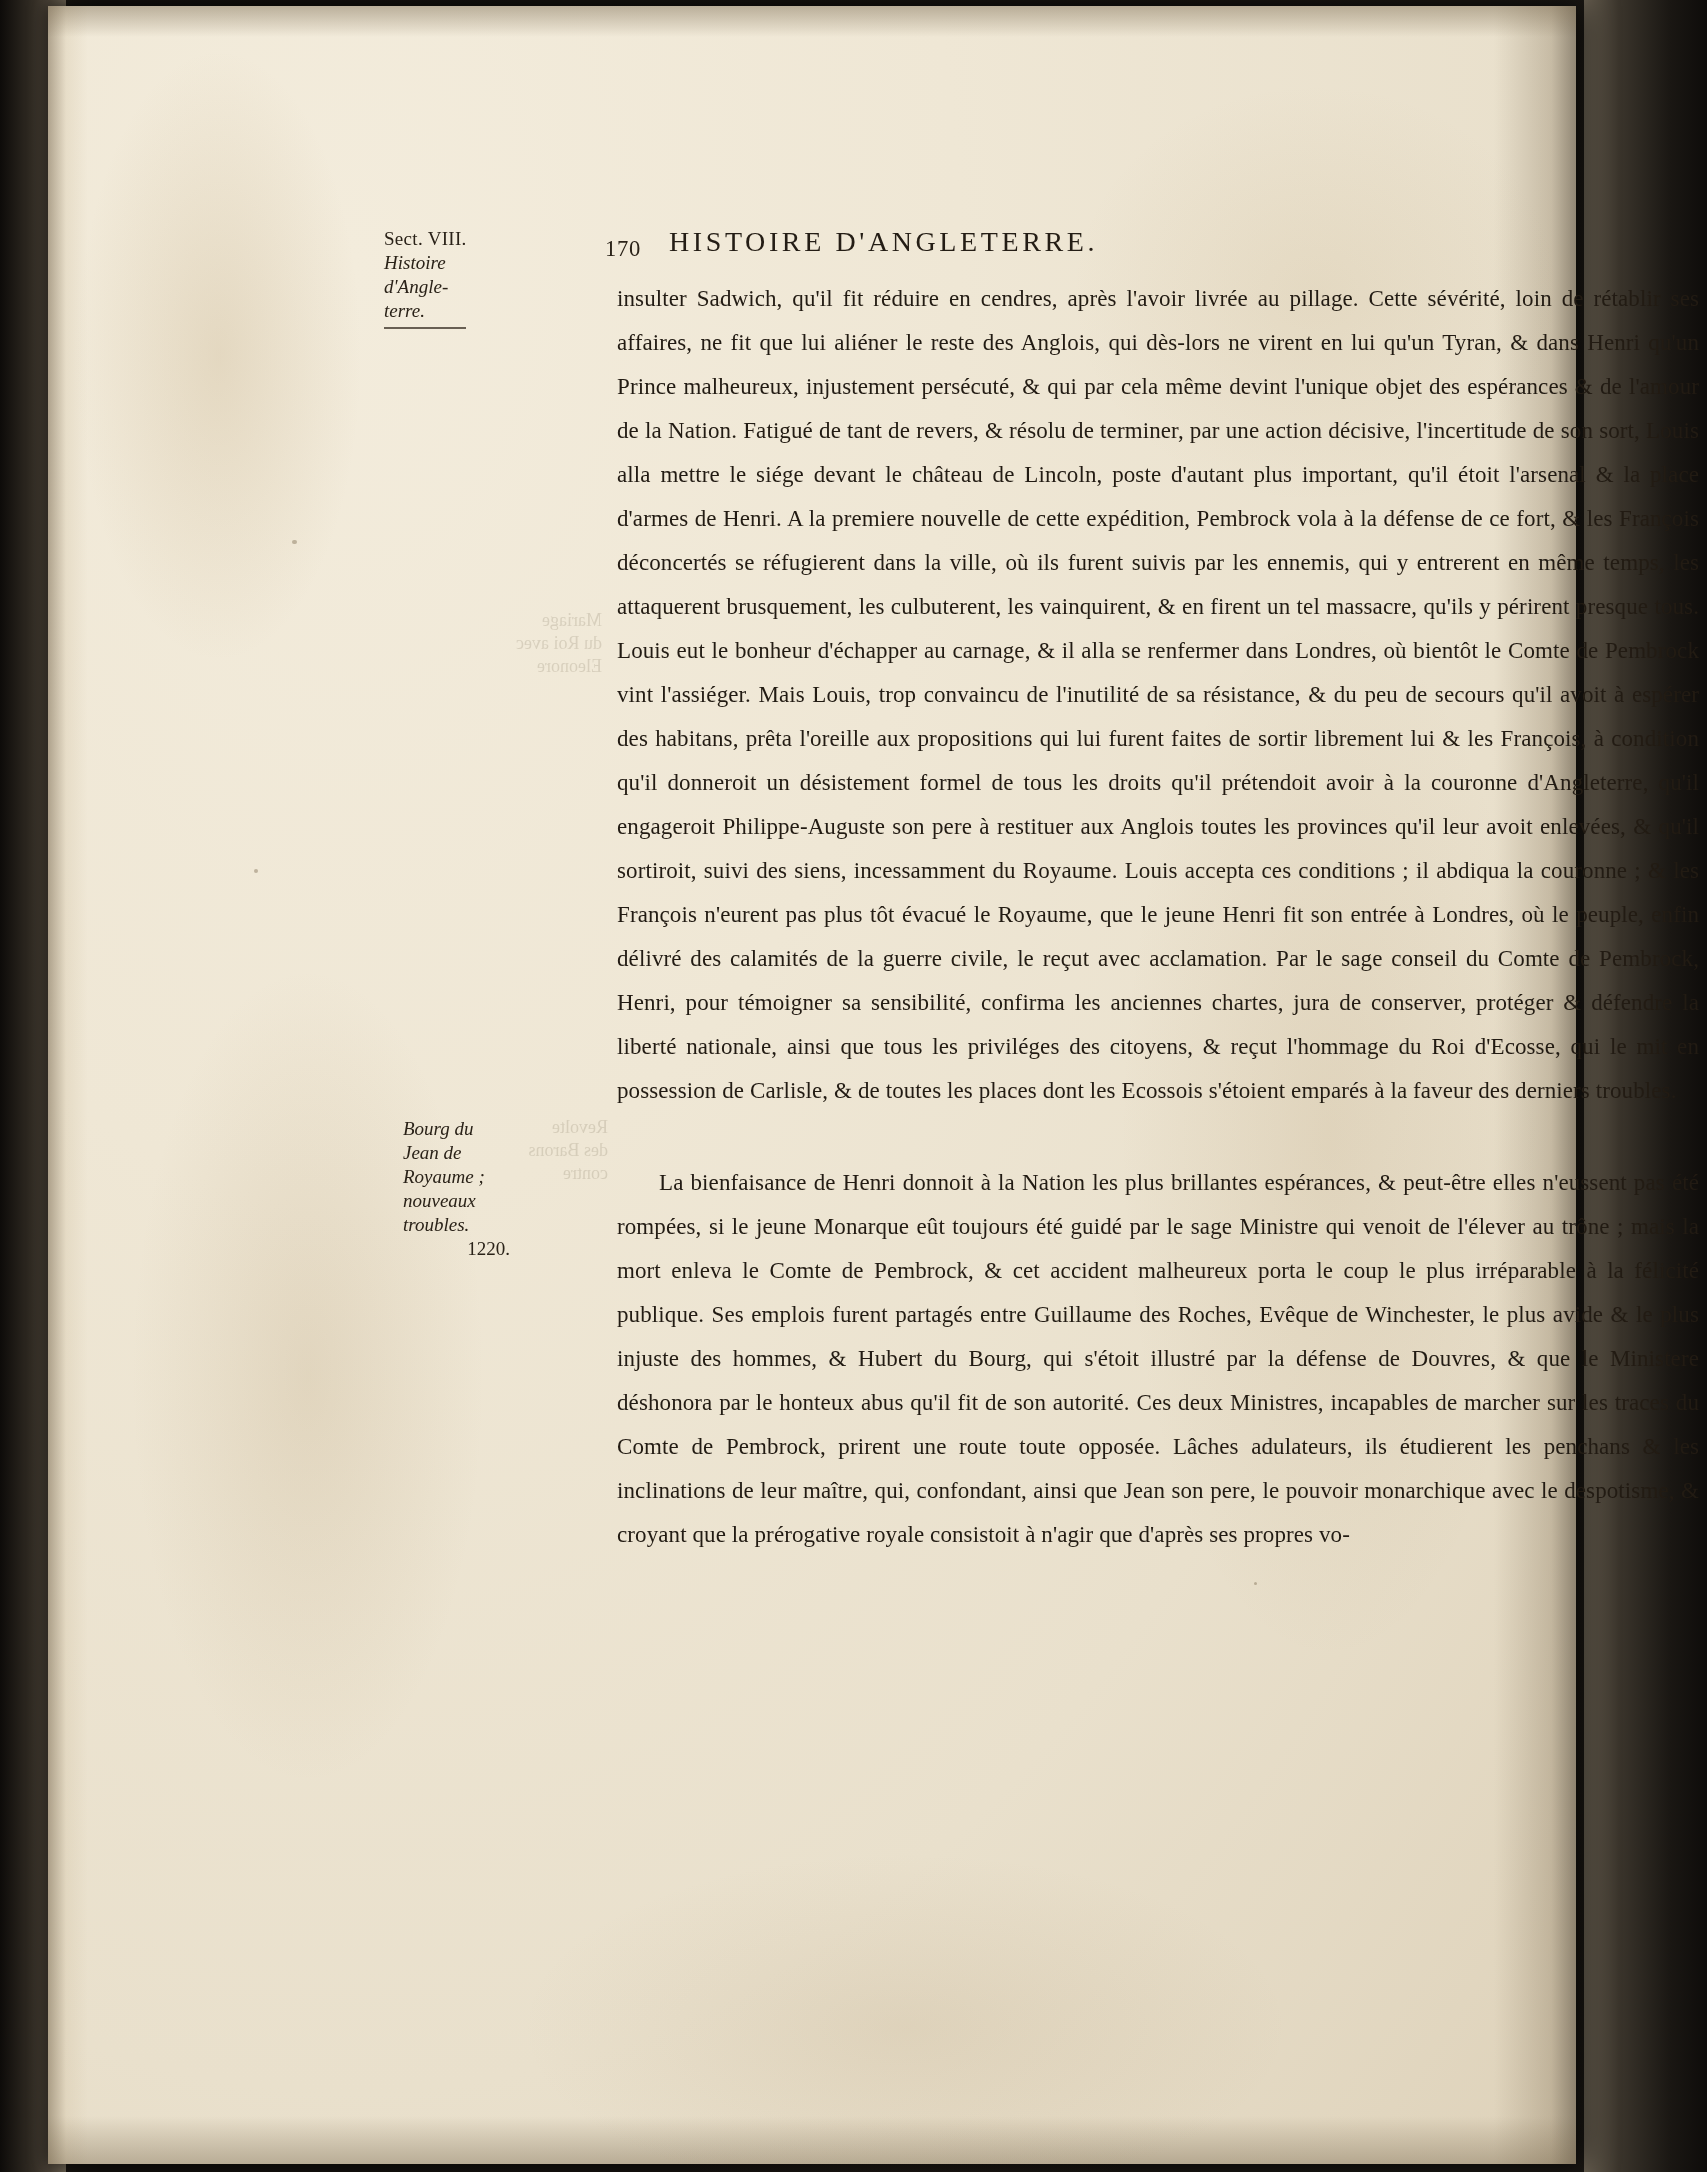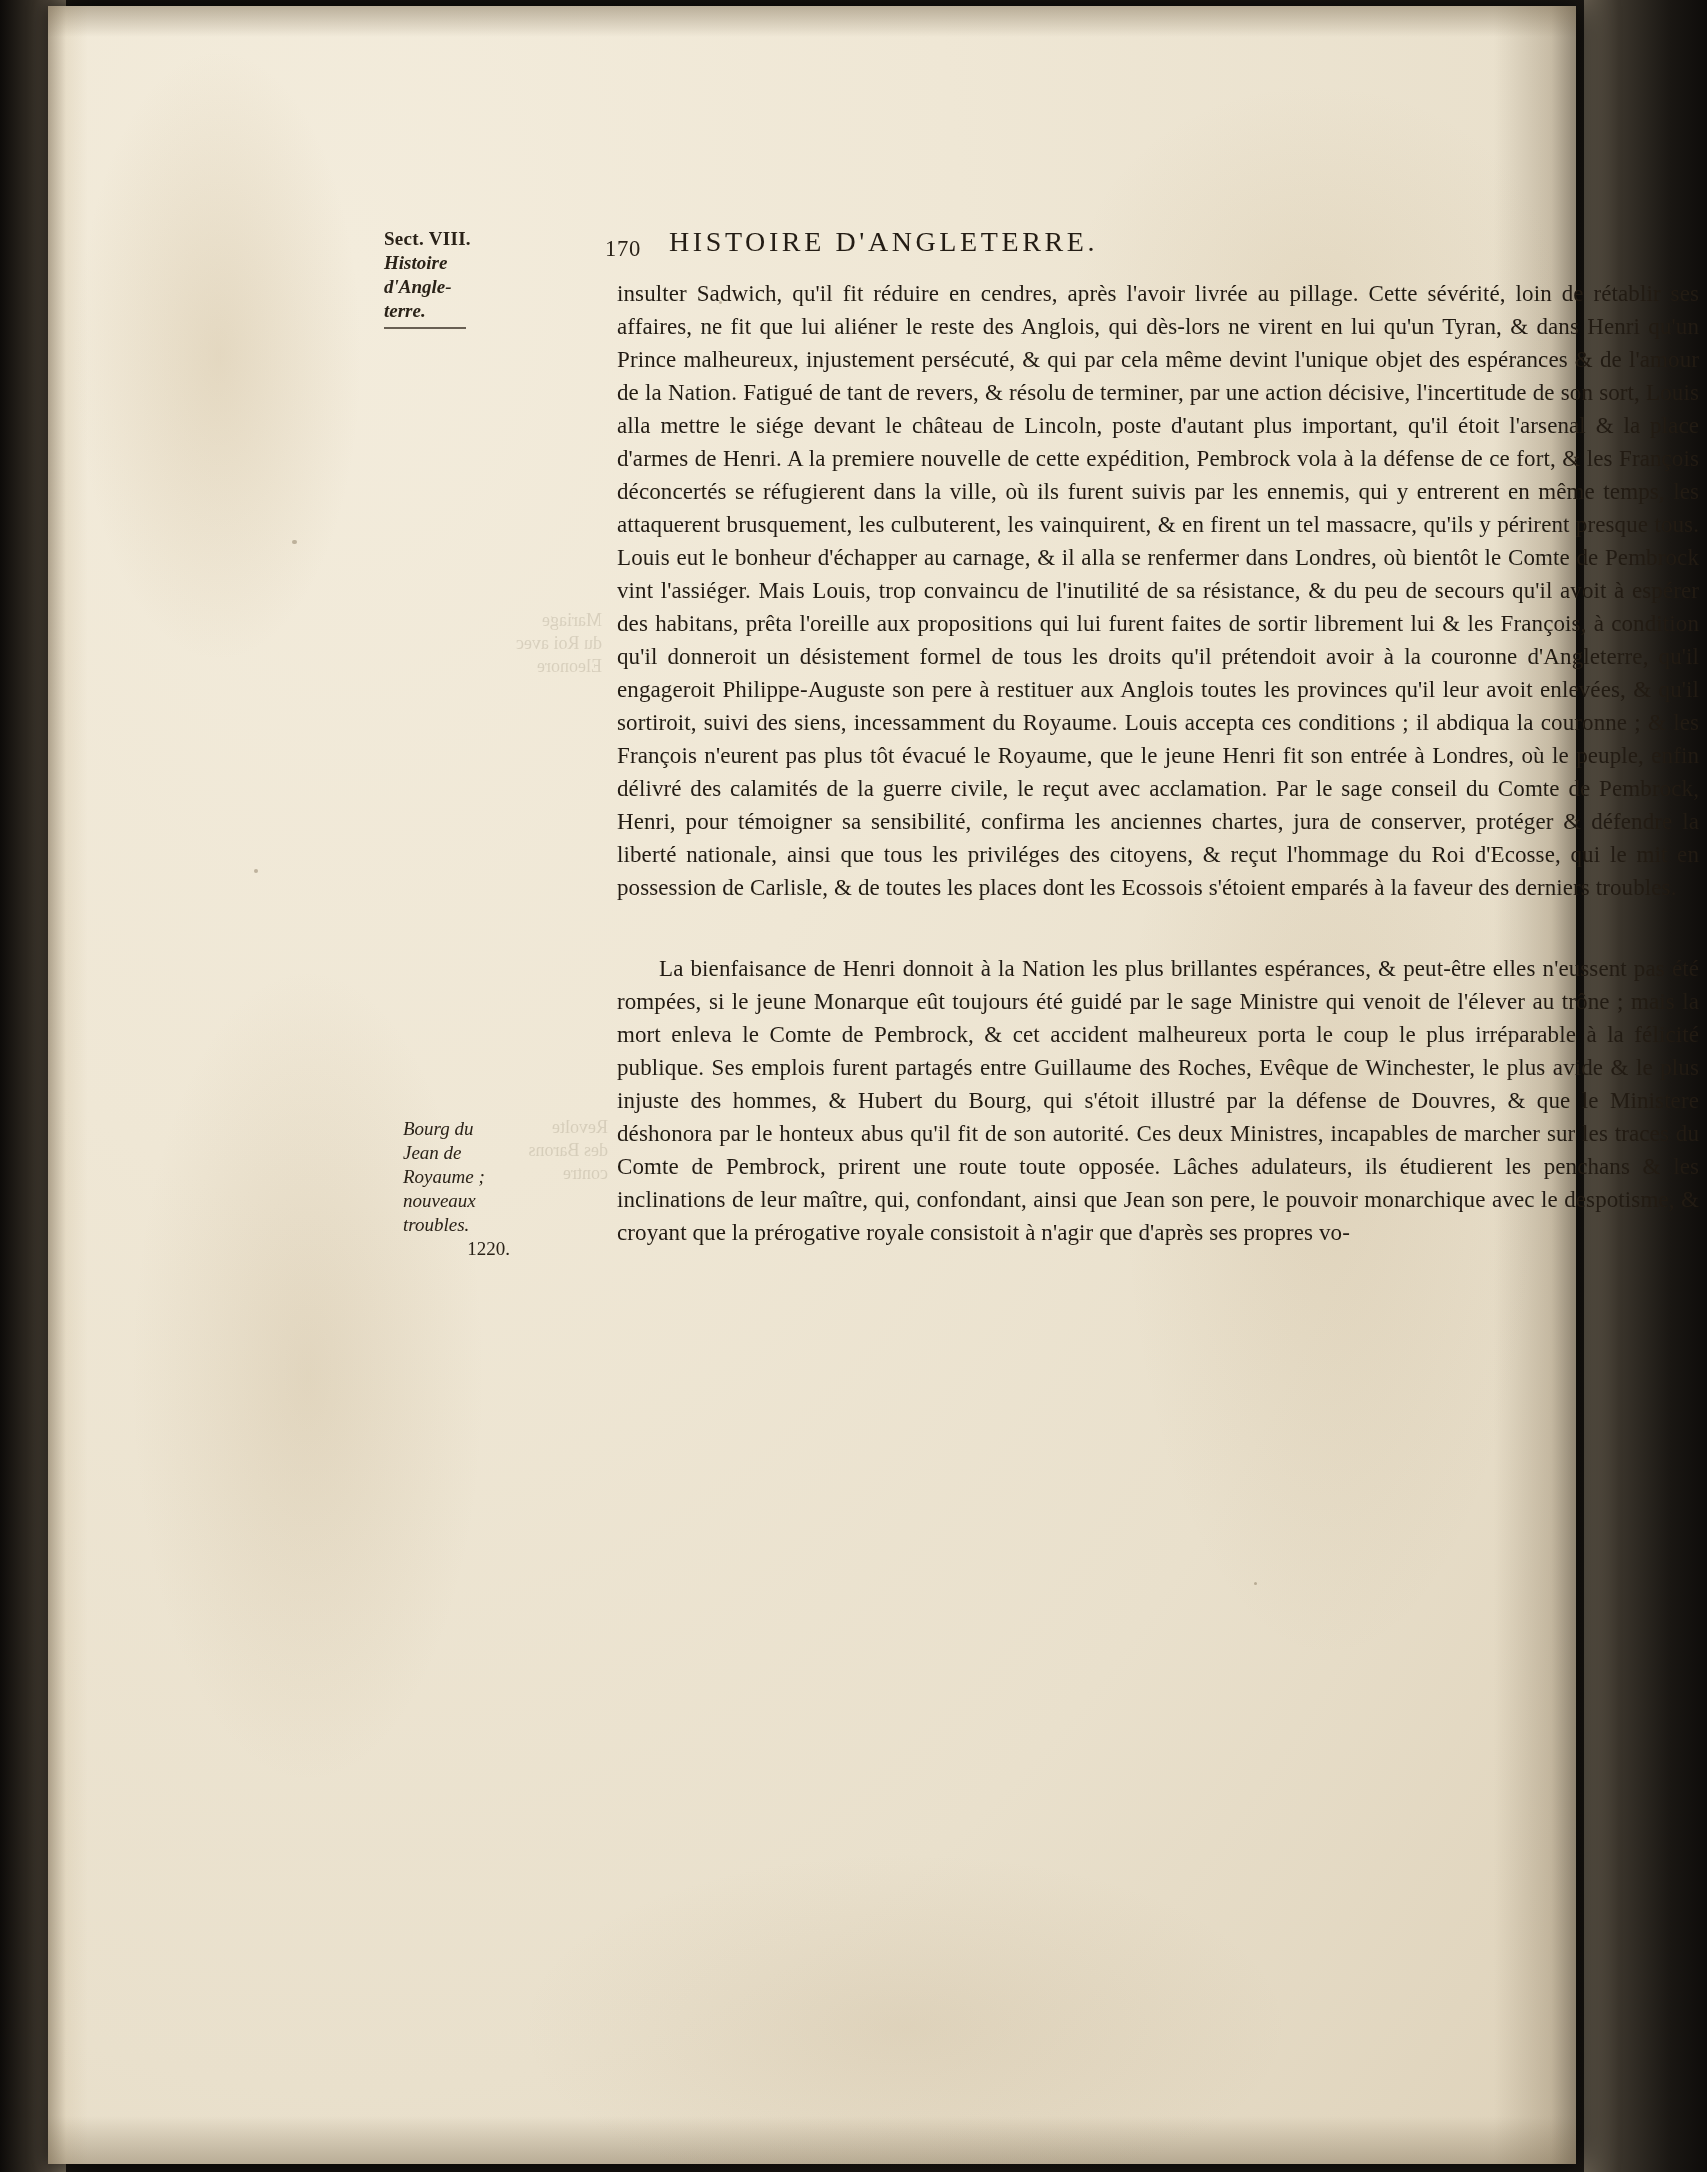--- a/index.html
+++ b/index.html
@@ -114,42 +114,42 @@
     font-size: 28px;
     letter-spacing: 3.6px;
     color: #241d15;
     white-space: nowrap;
   }
   .body-col {
     position: relative;
     width: 1082px;
     margin-left: 233px;
     font-size: 23px;
-    line-height: 33px;
+    line-height: 44px;
     text-align: justify;
     color: #221b13;
     letter-spacing: 0.1px;
   }
   .body-col p { margin: 0; }
   .body-col p.indent { text-indent: 42px; margin-top: 44px; }
   .para-gap { height: 4.1px; }
 
   
   .sidenote {
     position: absolute;
     width: 171px;
     left: 0;
     font-size: 19px;
     line-height: 24px;
     color: #2a2218;
     font-style: italic;
     text-align: left;
   }
   .sidenote .roman { font-style: normal; text-align: center; }
-  .sidenote.note-1 { top: 1.4px; font-weight: bold; }
+  .sidenote.note-1 { top: 1.4px; }
   .sidenote.note-1 .lead {
     font-style: normal;
     letter-spacing: 0.3px;
   }
   .sidenote.note-2 { top: 891px; left: 19px; }
   .sidenote .rule {
     width: 82px;
     height: 1.4px;
     background: #3a3026;
     margin-top: 4.1px;

